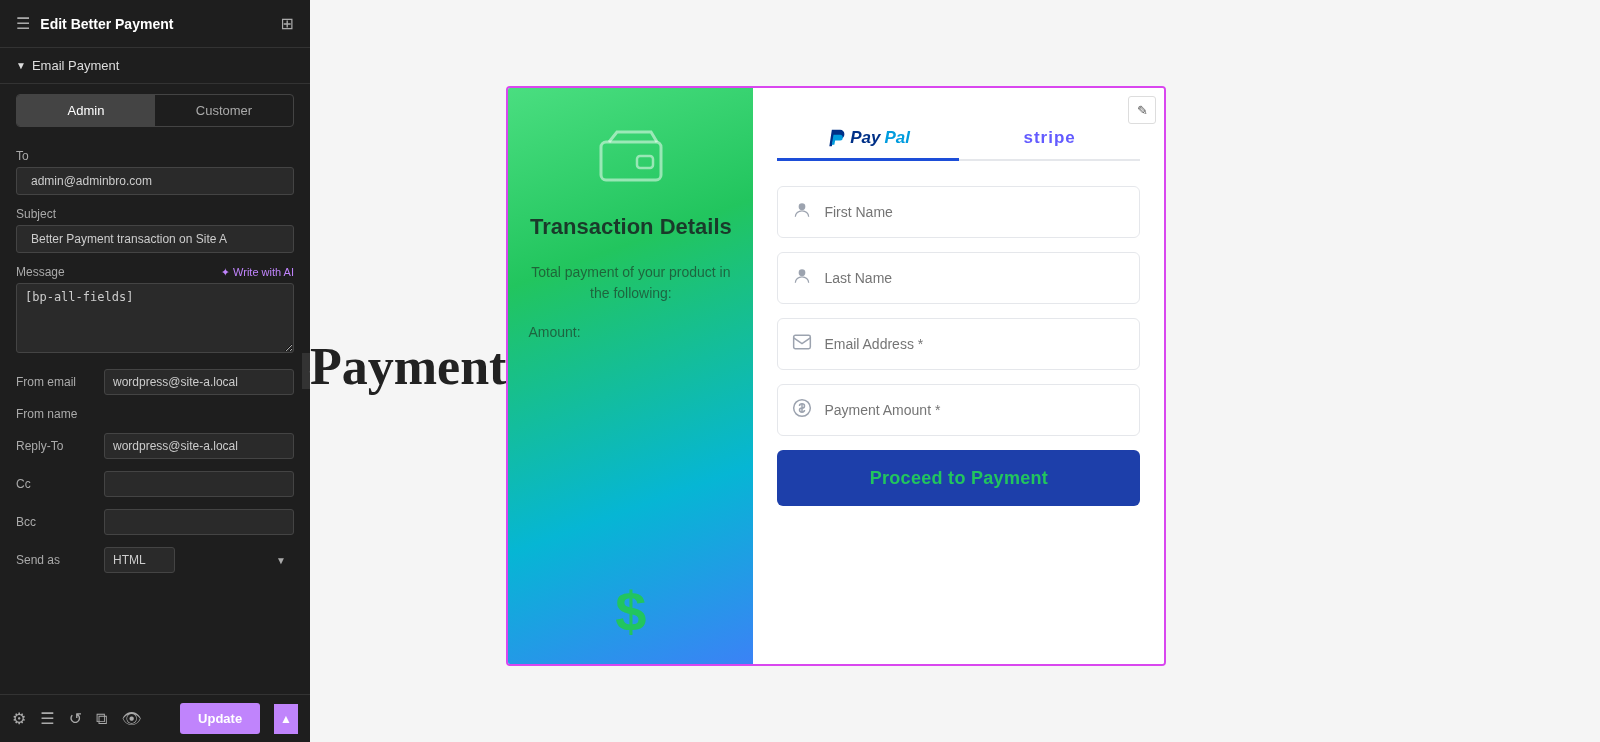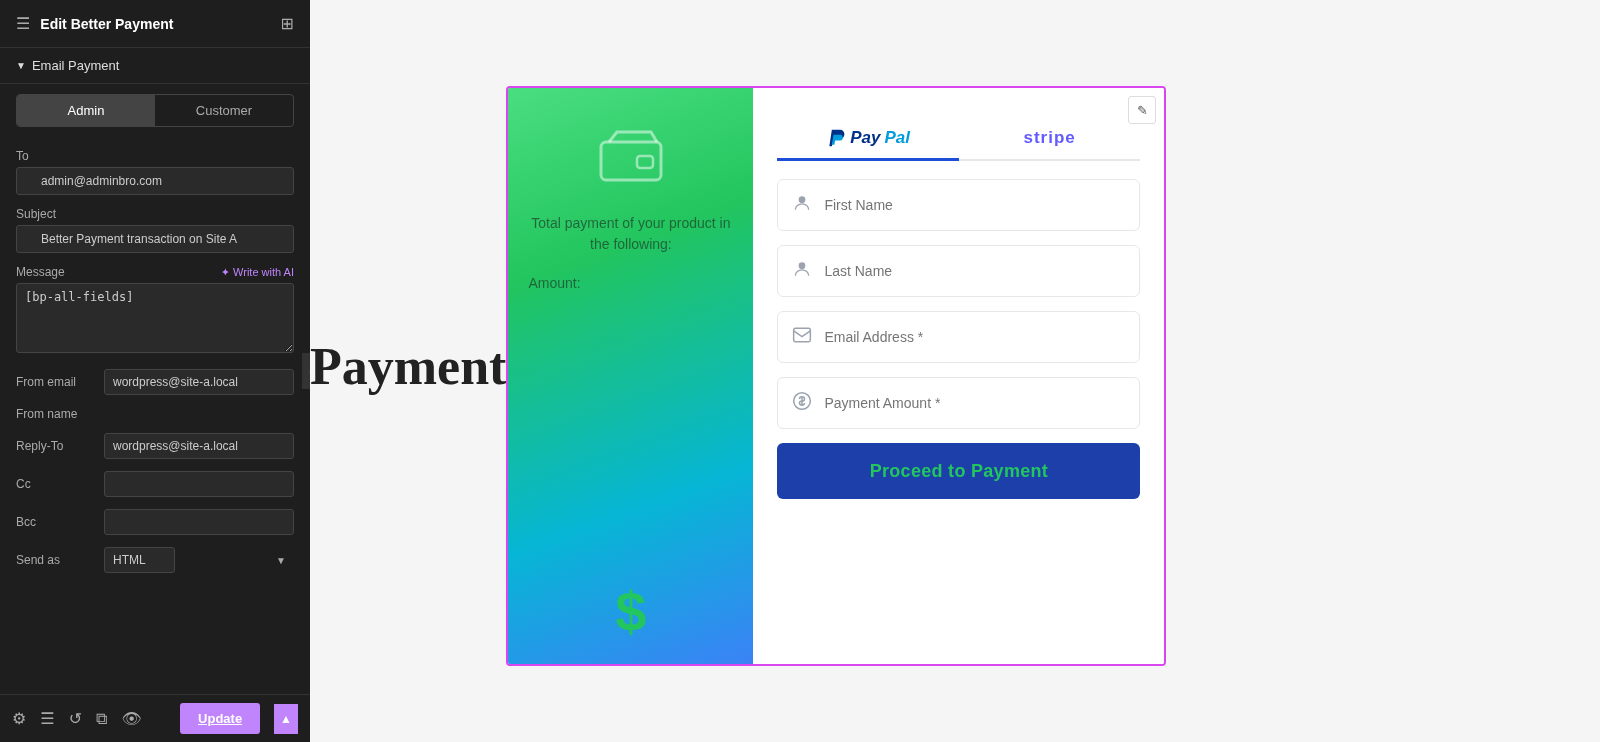--- a/index.html
+++ b/index.html
@@ -81,21 +81,21 @@
       margin-bottom: 4px;
       display: block;
     }
     .form-input {
       width: 100%;
       background: #2a2a2a;
       border: 1px solid #444;
       border-radius: 3px;
       color: #ccc;
       font-size: 12px;
-      padding: 6px 24px;
+      padding: 6px 14px;
       outline: none;
     }
     .message-row {
       display: flex;
       justify-content: space-between;
       align-items: center;
       margin-top: 12px;
       margin-bottom: 4px;
     }
     .message-label { font-size: 12px; color: #aaa; }
@@ -185,21 +185,20 @@
     .update-btn {
       background: #c084fc;
       color: #fff;
       border: none;
       padding: 8px 18px;
       border-radius: 3px;
       font-size: 13px;
       font-weight: 600;
       cursor: pointer;
       margin-left: auto;
-      text-decoration: underline;
     }
     .chevron-up-btn {
       background: #c084fc;
       color: #fff;
       border: none;
       padding: 8px 6px;
       font-size: 12px;
       cursor: pointer;
     }
 
@@ -323,21 +322,21 @@
       padding: 30px 24px;
       display: flex;
       flex-direction: column;
       gap: 14px;
     }
 
     
     .payment-methods {
       display: flex;
       border-bottom: 2px solid #e5e7eb;
-      margin-bottom: 4px;
+      margin-bottom: 11px;
     }
     .payment-tab {
       flex: 1;
       display: flex;
       align-items: center;
       justify-content: center;
       padding: 10px;
       cursor: pointer;
       border-bottom: 3px solid transparent;
       margin-bottom: -2px;
@@ -472,20 +471,21 @@
     <button class="edit-icon-btn">✎</button>
 
     <div class="green-panel">
       <div class="wallet-icon">
         <svg width="64" height="54" viewBox="0 0 64 54" fill="none" xmlns="http://www.w3.org/2000/svg">
           <rect x="2" y="14" width="60" height="38" rx="5" stroke="rgba(255,255,255,0.5)" stroke-width="3" fill="none"></rect>
           <path d="M10 14 L18 4 L52 4 L58 14" stroke="rgba(255,255,255,0.5)" stroke-width="3" fill="none"></path>
           <rect x="38" y="28" width="16" height="12" rx="3" stroke="rgba(255,255,255,0.5)" stroke-width="2.5" fill="none"></rect>
         </svg>
       </div>
+      <div class="transaction-details-title">Transaction Details</div>
       <div class="transaction-description">Total payment of your product in the following:</div>
       <div class="amount-label">Amount:</div>
       <div class="dollar-sign-large">$</div>
     </div>
 
     <div class="white-panel">
 
       <div class="payment-methods">
         <div class="payment-tab active">
           <span class="paypal-logo">

